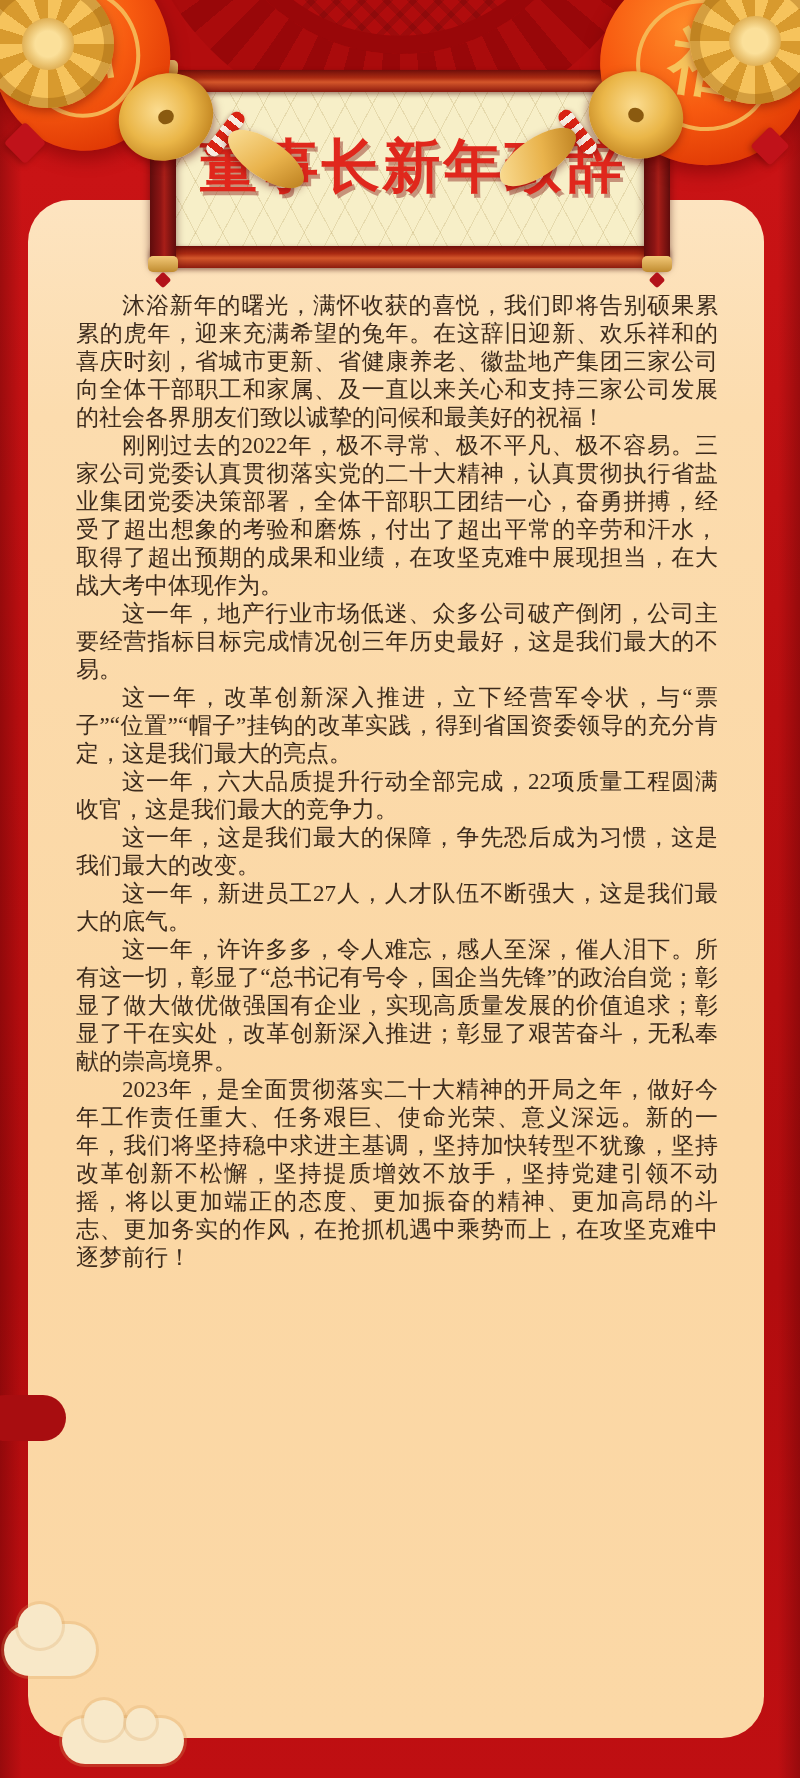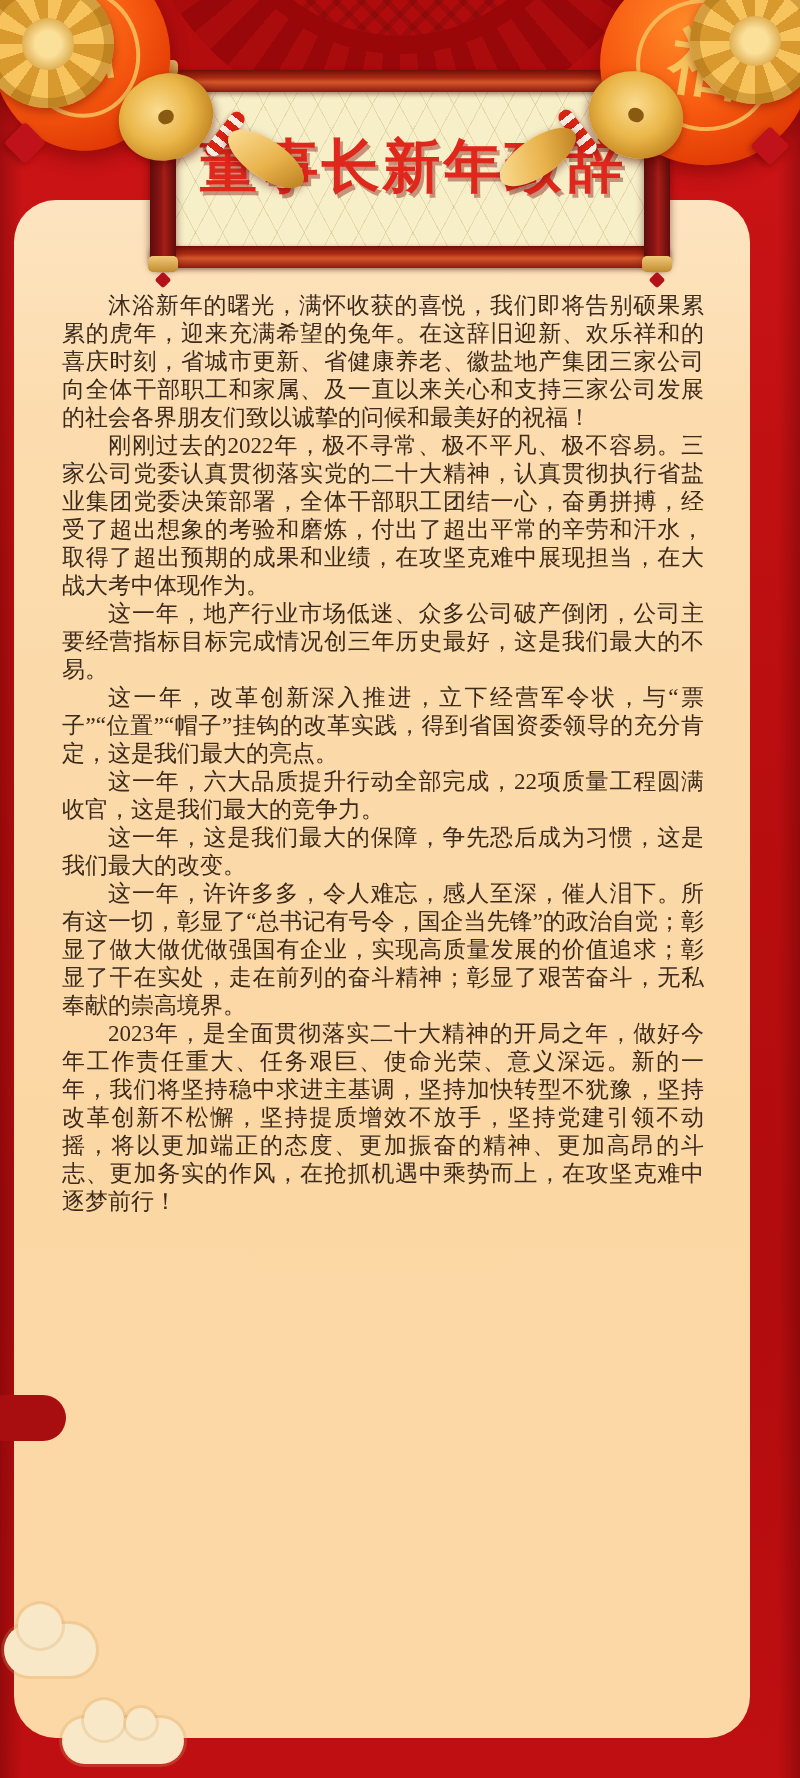--- a/index.html
+++ b/index.html
@@ -13,21 +13,21 @@
   
   .knot{position:absolute;left:70px;top:-470px;width:660px;height:660px;border-radius:50%;
     background:#b30d0e;box-shadow:inset 0 0 0 22px #a50a0b, inset 0 0 0 26px #b80f10;z-index:0;}
   .knot .ring{position:absolute;inset:62px;border-radius:50%;
     background:repeating-conic-gradient(#9a0779 0 0, #980709 0 5deg,#aa0b0c 5deg 10deg);}
   .knot .inner{position:absolute;inset:136px;border-radius:50%;background:#b00c0d;
     box-shadow:inset 0 0 0 18px #990709;
     background-image:repeating-linear-gradient(45deg,rgba(0,0,0,.10) 0 6px,rgba(0,0,0,0) 6px 18px),
                      repeating-linear-gradient(-45deg,rgba(0,0,0,.10) 0 6px,rgba(0,0,0,0) 6px 18px);}
   
-  .card{position:absolute;left:14px;top:200px;width:736px;height:1538px;z-index:2;
+  .card{position:absolute;left:28px;top:200px;width:736px;height:1538px;z-index:2;
     border-radius:42px;box-sizing:border-box;
     background:linear-gradient(180deg,#fde4c0 0%,#fcdcae 14%,#fbd7a4 60%,#fbd8a6 100%);
     padding:92px 46px 0 48px;}
   .card p{margin:0;text-indent:2em;text-align:justify;
     font-size:23px;line-height:28px;color:#3c2b1d;letter-spacing:0;}
   
   .scroll{position:absolute;left:0;top:0;width:800px;height:300px;z-index:3;pointer-events:none;}
   .scroll-banner{position:absolute;left:176px;top:86px;width:474px;height:162px;
     background-color:#f7efc8;
     background-image:repeating-linear-gradient(62deg,rgba(186,164,104,.28) 0 1px,rgba(0,0,0,0) 1px 24px),
@@ -96,21 +96,22 @@
 
   <div class="card">
     <div>
 
     <p>沐浴新年的曙光，满怀收获的喜悦，我们即将告别硕果累累的虎年，迎来充满希望的兔年。在这辞旧迎新、欢乐祥和的喜庆时刻，省城市更新、省健康养老、徽盐地产集团三家公司向全体干部职工和家属、及一直以来关心和支持三家公司发展的社会各界朋友们致以诚挚的问候和最美好的祝福！</p>
         <p>刚刚过去的2022年，极不寻常、极不平凡、极不容易。三家公司党委认真贯彻落实党的二十大精神，认真贯彻执行省盐业集团党委决策部署，全体干部职工团结一心，奋勇拼搏，经受了超出想象的考验和磨炼，付出了超出平常的辛劳和汗水，取得了超出预期的成果和业绩，在攻坚克难中展现担当，在大战大考中体现作为。</p>
         <p>这一年，地产行业市场低迷、众多公司破产倒闭，公司主要经营指标目标完成情况创三年历史最好，这是我们最大的不易。</p>
         <p>这一年，改革创新深入推进，立下经营军令状，与“票子”“位置”“帽子”挂钩的改革实践，得到省国资委领导的充分肯定，这是我们最大的亮点。</p>
         <p>这一年，六大品质提升行动全部完成，22项质量工程圆满收官，这是我们最大的竞争力。</p>
         <p>这一年，这是我们最大的保障，争先恐后成为习惯，这是我们最大的改变。</p>
-        <p>这一年，许许多多，令人难忘，感人至深，催人泪下。所有这一切，彰显了“总书记有号令，国企当先锋”的政治自觉；彰显了做大做优做强国有企业，实现高质量发展的价值追求；彰显了干在实处，走在前列的奋斗精神；彰显了艰苦奋斗，无私奉献的崇高境界。</p>
+        <p>这一年，新进员工27人，人才队伍不断强大，这是我们最大的底气。</p>
+        <p>这一年，许许多多，令人难忘，感人至深，催人泪下。所有这一切，彰显了“总书记有号令，国企当先锋”的政治自觉；彰显了做大做优做强国有企业，实现高质量发展的价值追求；彰显了干在实处，改革创新深入推进；彰显了艰苦奋斗，无私奉献的崇高境界。</p>
         <p>2023年，是全面贯彻落实二十大精神的开局之年，做好今年工作责任重大、任务艰巨、使命光荣、意义深远。新的一年，我们将坚持稳中求进主基调，坚持加快转型不犹豫，坚持改革创新不松懈，坚持提质增效不放手，坚持党建引领不动摇，将以更加端正的态度、更加振奋的精神、更加高昂的斗志、更加务实的作风，在抢抓机遇中乘势而上，在攻坚克难中逐梦前行！</p>
       </div>
 
   </div>
 
   <div class="scroll">
     <div class="scroll-banner"></div>
     <div class="scroll-bar top"></div>
     <div class="scroll-bar bottom"></div>
     <div class="scroll-rod left">

